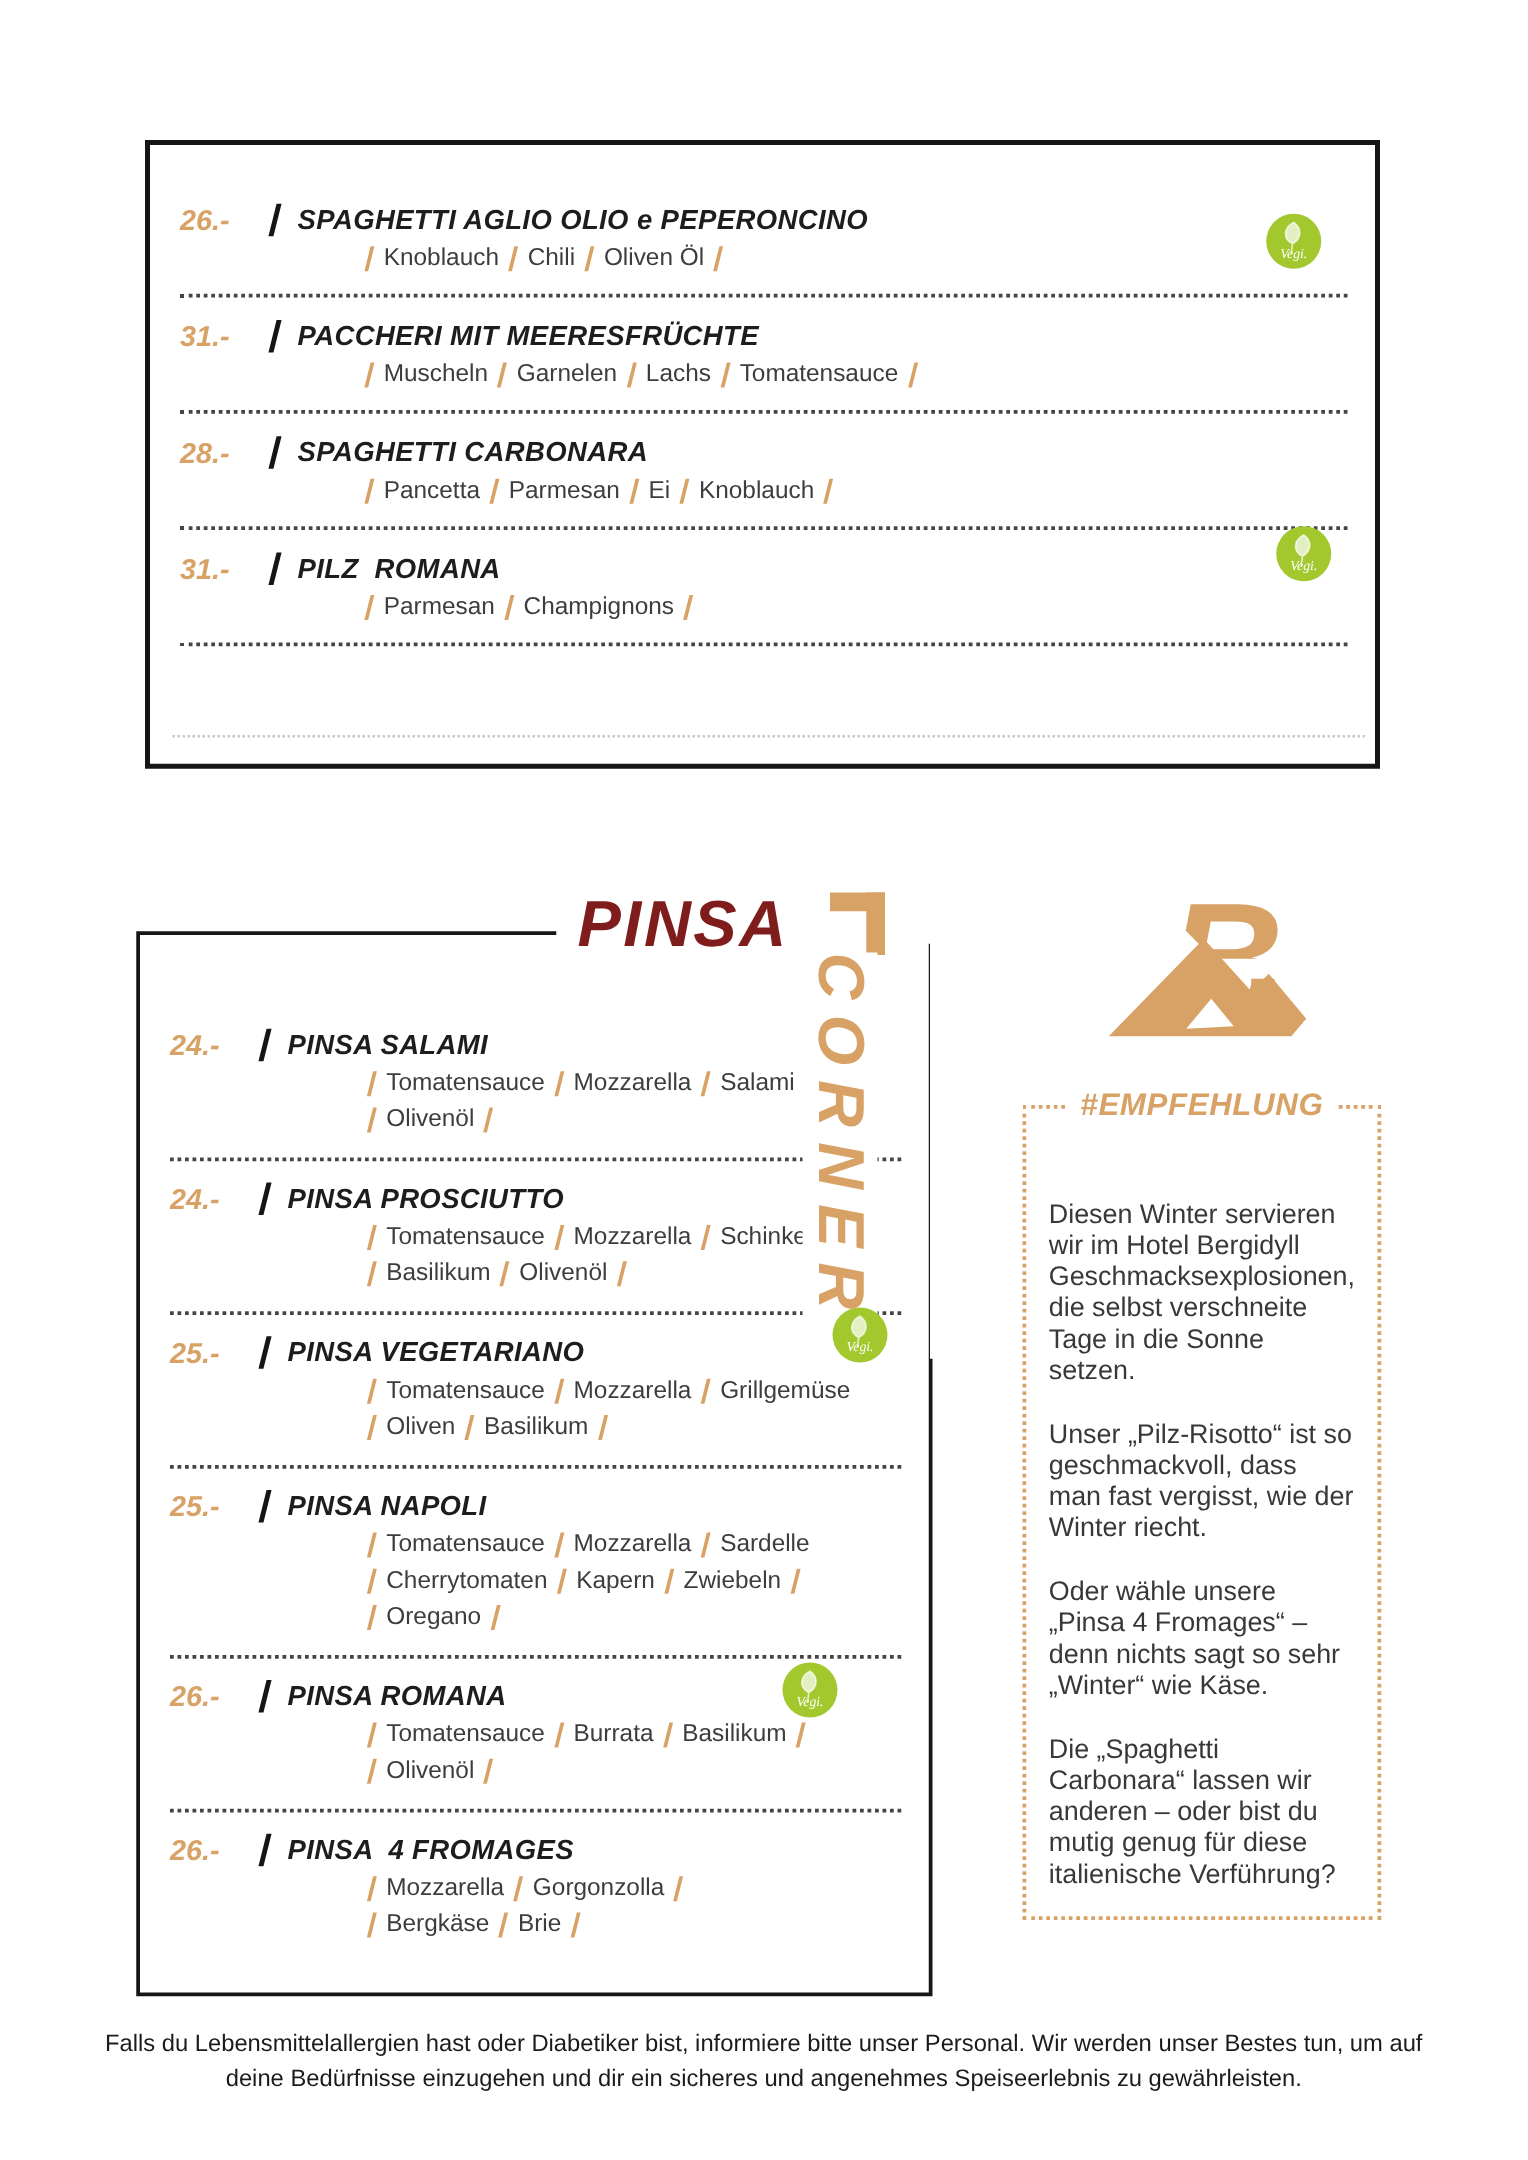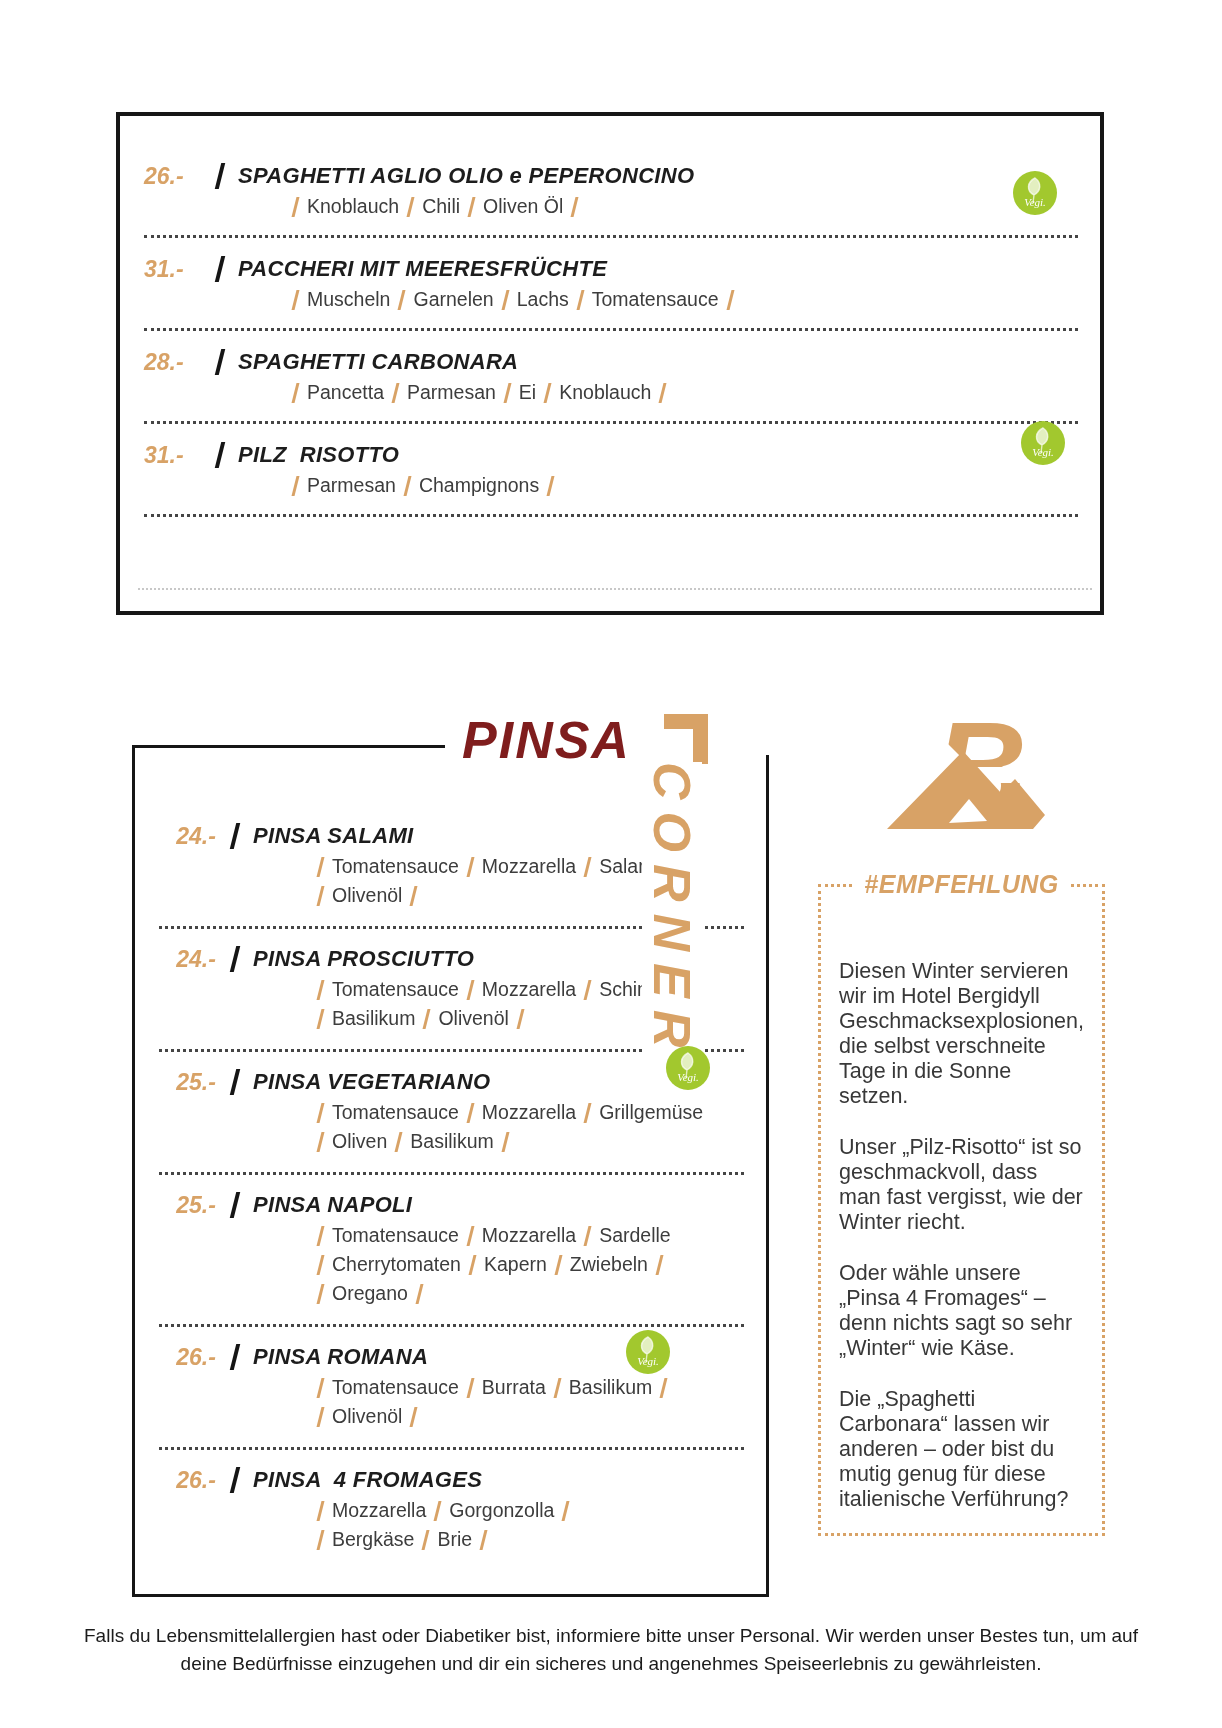--- a/index.html
+++ b/index.html
@@ -4,21 +4,21 @@
 <style>
   html,body { margin:0; padding:0; background:#ffffff; }
   .page {
     position:relative; width:1222px; height:1728px; background:#ffffff;
     font-family:"Liberation Sans", sans-serif; overflow:hidden;
   }
 
   
   .mbox { position:absolute; background:#fff; box-sizing:border-box; }
   #box-pasta { left:116px; top:112px; width:988px; height:503px; border:4px solid #161616; padding:44px 20px 0 24px; }
-  #box-pinsa { left:132px; top:745px; width:637px; height:852px; border:3px solid #161616; padding:72px 16px 0 24px;text-align:center; }
+  #box-pinsa { left:109px; top:745px; width:637px; height:852px; border:3px solid #161616; padding:72px 16px 0 24px; }
 
   .section-title {
     position:absolute; top:112px; left:555px; transform:translate(-50%,-52%);
     background:#fff; padding:0 30px; white-space:nowrap;
     font-family:"Liberation Serif", serif; font-style:italic; font-weight:700;
     font-size:52px; color:#D8A266;
   }
 
   
   .item { }
@@ -139,21 +139,21 @@
           <span class="sp"></span>
           <span class="ing">Knoblauch</span>
           <span class="sp"></span>
         </div>
       </div>
       <div class="dots"></div>
       <div class="item">
         <div class="head">
           <span class="price">31.-</span>
           <span class="bar"></span>
-          <span class="iname">PILZ  RISOTTO</span>
+          <span class="iname">PILZ  ROMANA</span>
         </div>
         <div class="sub">
           <span class="sp"></span>
           <span class="ing">Parmesan</span>
           <span class="sp"></span>
           <span class="ing">Champignons</span>
           <span class="sp"></span>
         </div>
       </div>
       <div class="dots"></div>

